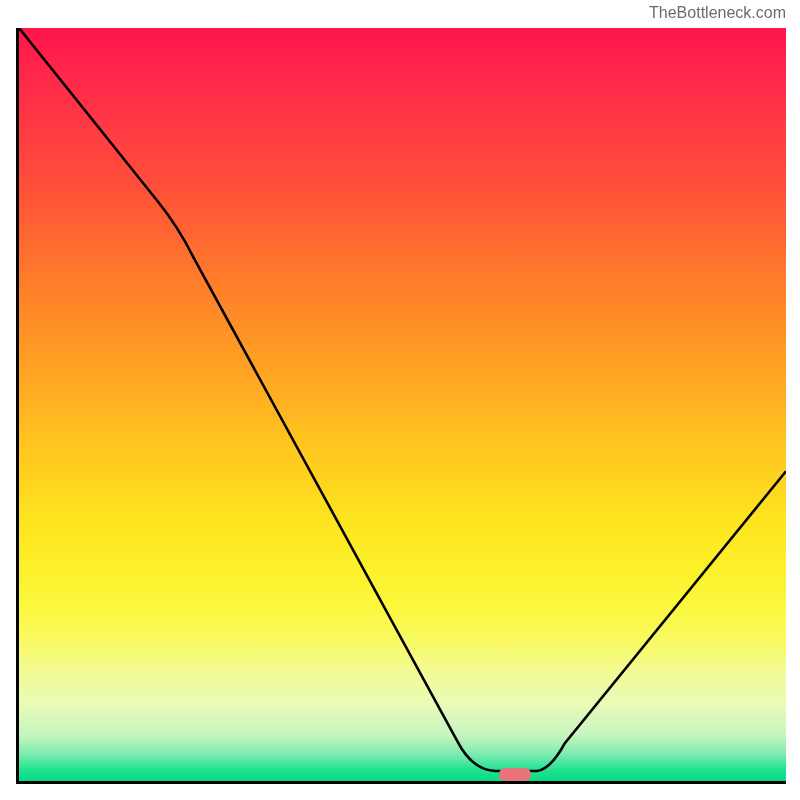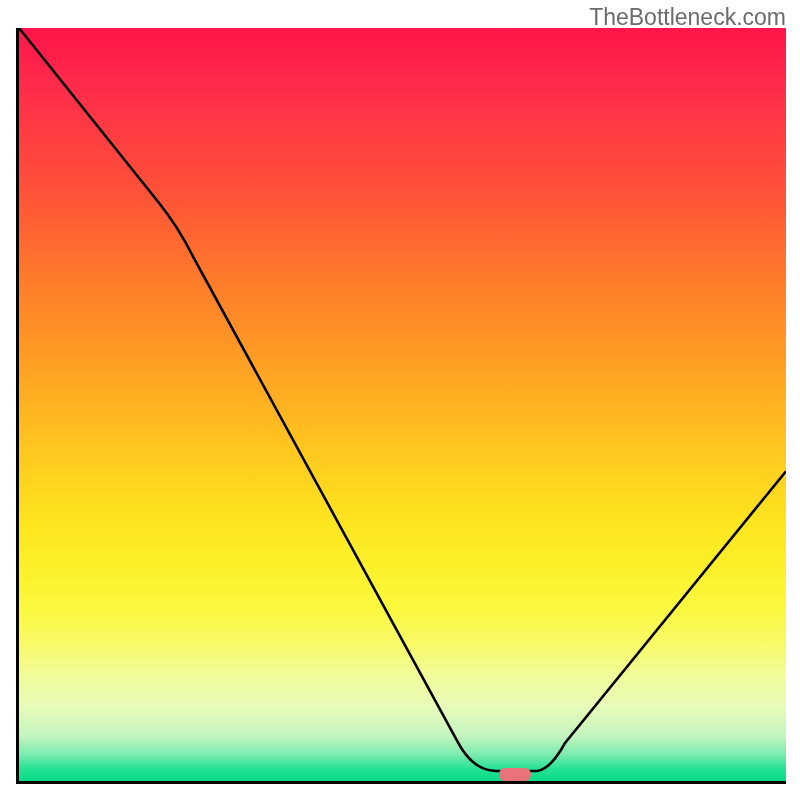--- a/index.html
+++ b/index.html
@@ -16,21 +16,21 @@
     top: 0;
     left: 0;
     width: 800px;
     height: 800px;
   }
   .watermark {
     position: absolute;
     top: 4px;
     right: 14px;
     color: #6b6b6b;
-    font-size: 23px;
+    font-size: 16px;
     font-weight: 500;
   }
   .plot-area {
     position: absolute;
     left: 16px;
     top: 28px;
     width: 770px;
     height: 756px;
     border-left: 3px solid #000;
     border-bottom: 3px solid #000;

